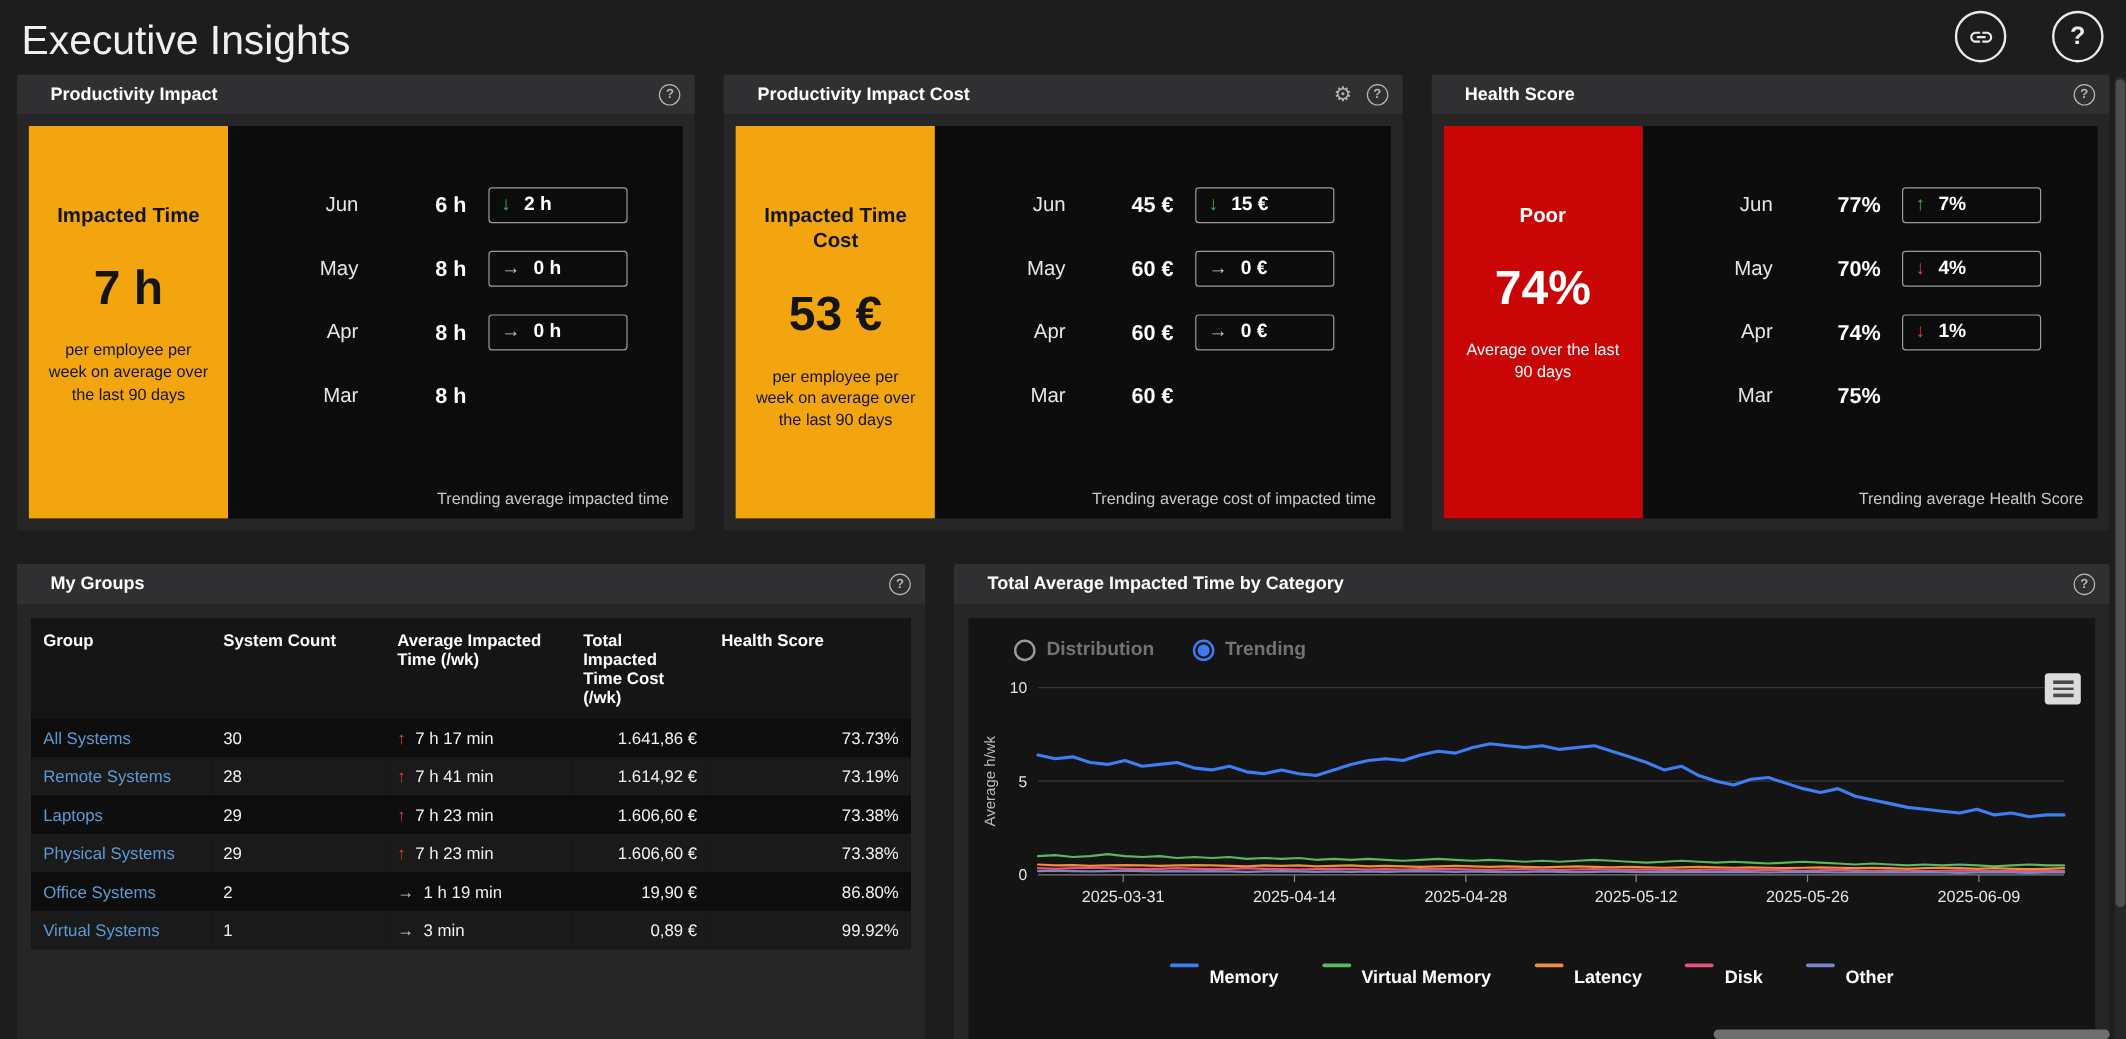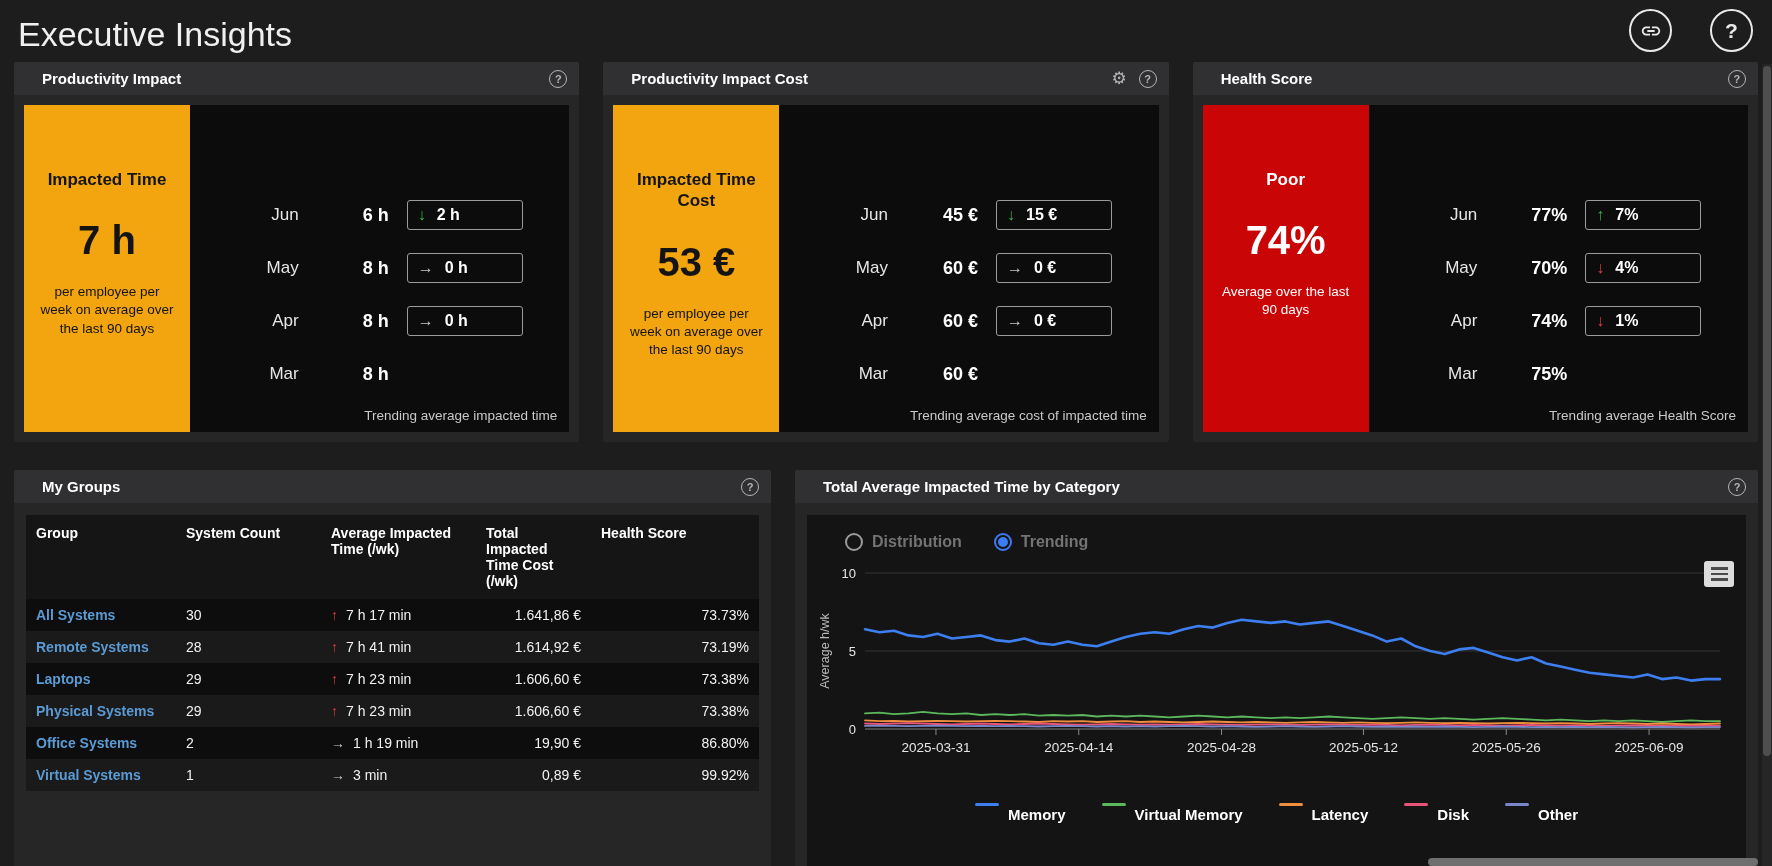--- a/index.html
+++ b/index.html
@@ -45,21 +45,21 @@
   .summary-panel {
     width:166px; flex:none; text-align:center; padding:64px 14px 0;
     display:flex; flex-direction:column; align-items:center;
   }
   .summary-panel.orange { background:#f2a50e; color:#141414; }
   .summary-panel.red { background:#c90505; color:#fff; }
   .summary-label { font-size:17px; font-weight:bold; line-height:1.25; }
   .summary-value { font-size:40px; font-weight:bold; margin:28px 0 20px; }
   .summary-caption { font-size:13.5px; line-height:1.35; }
 
-  .trend-rows { flex:1; display:flex; flex-direction:column; align-items:center; padding-top:50px;margin-top:44px; }
+  .trend-rows { flex:1; display:flex; flex-direction:column; align-items:center; padding-top:50px; }
   .trend-row { display:grid; grid-template-columns:62px 72px 116px; gap:18px; align-items:center; height:32px; margin-bottom:21px; }
   .month { font-size:17px; color:#e6e6e6; text-align:right; }
   .row-value { font-size:18px; font-weight:bold; color:#fff; text-align:right; }
   .delta-badge {
     border:1px solid #9c9c9c; border-radius:3px; height:30px; display:flex;
     align-items:center; gap:11px; padding:0 10px; font-size:16px; font-weight:bold; color:#fff;
   }
   .arr { font-weight:bold; }
   .dir-up::before { content:"\2191"; }
   .dir-down::before { content:"\2193"; }
@@ -72,21 +72,21 @@
   .row2 { margin-top:28px; display:flex; gap:24px; }
   .groups-card { width:757px; flex:none; height:520px; }
   .chart-card { flex:1; height:520px; display:flex; flex-direction:column; }
   .groups-body { padding:12px; }
   table { width:100%; border-collapse:collapse; background:#0d0d0d; }
   th { font-size:14px; font-weight:bold; text-align:left; vertical-align:top; padding:10px; color:#fff; background:#151515; }
   th.w-group { width:150px; } th.w-count { width:145px; } th.w-avg { width:155px; } th.w-cost { width:115px; }
   td { font-size:14px; padding:8px 10px; color:#f2f2f2; }
   tbody tr:nth-child(odd) { background:#0d0d0d; }
   tbody tr:nth-child(even) { background:#1a1a1a; }
-  .group-link { color:#5b9bd5; font-weight:bold; text-decoration:none; cursor:pointer; }
+  .group-link { color:#5b9bd5; font-weight:normal; text-decoration:none; cursor:pointer; }
   .col-cost, .col-health { text-align:right; }
   .col-avg .arr { margin-right:8px; font-size:14px; }
 
   .chart-body { flex:1; padding:12px; }
   .chart-inner { background:#141414; height:100%; position:relative; padding:10px 8px; }
   .radio-row { display:flex; gap:32px; align-items:center; margin:8px 0 8px 30px; }
   .radio-option { display:flex; align-items:center; gap:9px; cursor:pointer; }
   .radio-circle { width:18px; height:18px; border-radius:50%; border:2px solid #9a9a9a; position:relative; }
   .radio-option.selected .radio-circle { border-color:#3d7bf5; }
   .radio-option.selected .radio-circle::after { content:""; position:absolute; inset:2px; border-radius:50%; background:#3d7bf5; }

